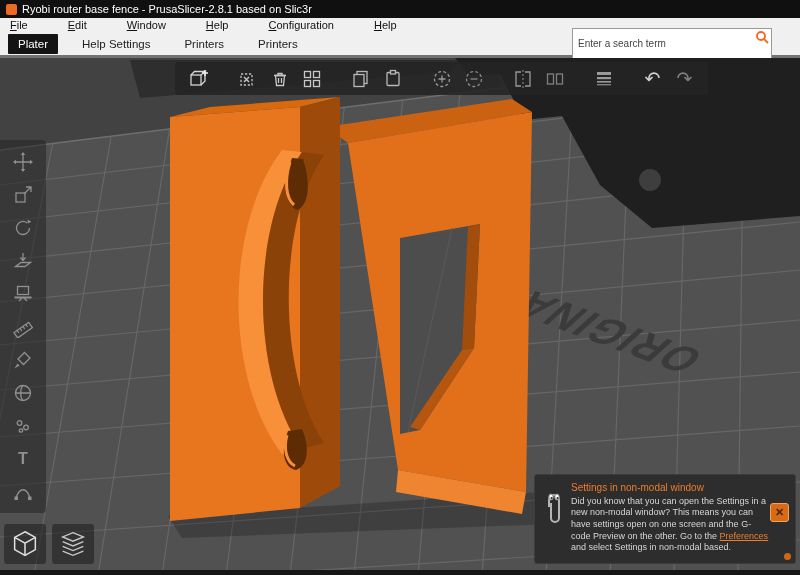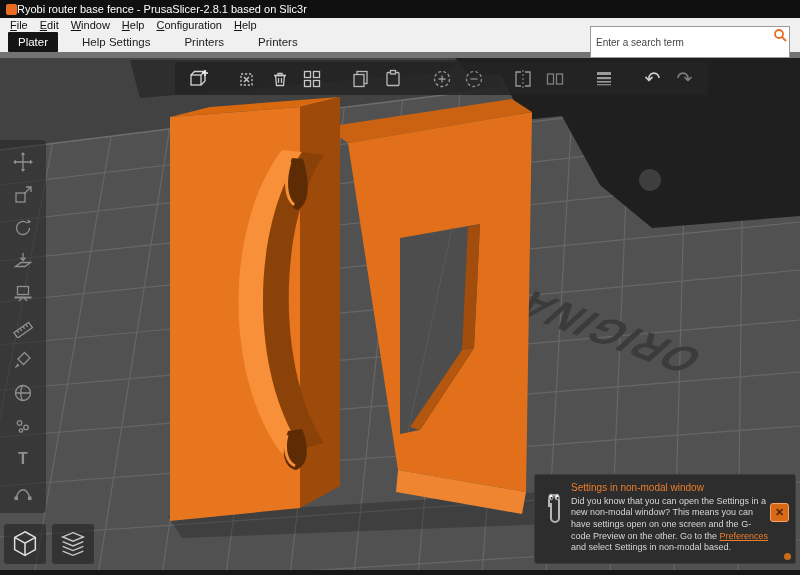--- a/index.html
+++ b/index.html
@@ -1,32 +1,32 @@
 <!DOCTYPE html>
 <html><head>
 <meta charset="utf-8">
 <style>
   * { margin:0; padding:0; box-sizing:border-box; }
   html,body { width:800px; height:575px; overflow:hidden; font-family:"Liberation Sans", sans-serif; }
   .app { width:800px; height:575px; display:flex; flex-direction:column; background:#4a4a4a; }
 
   
-  .titlebar { height:18px; background:#101010; color:#fff; display:flex; align-items:center; padding:0 6px; font-size:11px; flex:0 0 auto; }
+  .titlebar { height:18px; background:#101010; color:#fff; display:flex; align-items:center; gap:5px; padding:0 6px; font-size:11px; flex:0 0 auto; }
   .app-icon { width:11px; height:11px; background:#ed6b21; border-radius:2px; flex:0 0 auto; }
 
   
-  .menubar { height:14px; background:#f0f0f0; display:flex; align-items:center; padding:0 4px; font-size:11px; color:#111; flex:0 0 auto; }
+  .menubar { height:14px; background:#f0f0f0; display:flex; align-items:center; padding:0 4px; font-size:11px; color:#111; flex:0 0 auto;gap:28px; }
   .menu-item { display:inline-block; padding:0 6px; line-height:14px; cursor:default; }
   .menu-item::first-letter { text-decoration:underline; }
 
   
-  .tabbar { height:26px; background:#f0f0f0; border-bottom:6px solid #737373; display:flex; align-items:center; padding:0 8px; font-size:11.5px; flex:0 0 auto; }
+  .tabbar { height:26px; background:#f0f0f0; border-bottom:3px solid #737373; display:flex; align-items:center; padding:0 8px; font-size:11.5px; flex:0 0 auto; }
   .tab { padding:4px 10px; margin-right:14px; color:#222; cursor:default; }
   .tab.selected { background:#141414; color:#fff; border-radius:1px; }
-  .searchbox { margin-left:auto; margin-right:2px; position:relative; width:200px; height:32px; }
+  .searchbox { margin-left:auto; margin-right:20px; position:relative; width:200px; height:32px; }
   .searchbox input { width:100%; height:100%; border:1px solid #9a9a9a; background:#fff; font-size:10px; padding:1px 20px 1px 5px; font-family:"Liberation Sans", sans-serif; color:#333; }
   .searchbox input::placeholder { color:#444; }
   .search-ic { position:absolute; right:3px; top:2px; }
 
   
   .viewport { position:relative; height:512px; flex:0 0 auto; overflow:hidden; background:#4a4a4a; }
   .scene { position:absolute; left:0; top:0; }
 
   
   .top-toolbar { position:absolute; left:175px; top:4px; height:33px; background:rgba(36,36,36,0.88); border-radius:3px; display:flex; align-items:center; padding:0 10px; gap:5px; }

